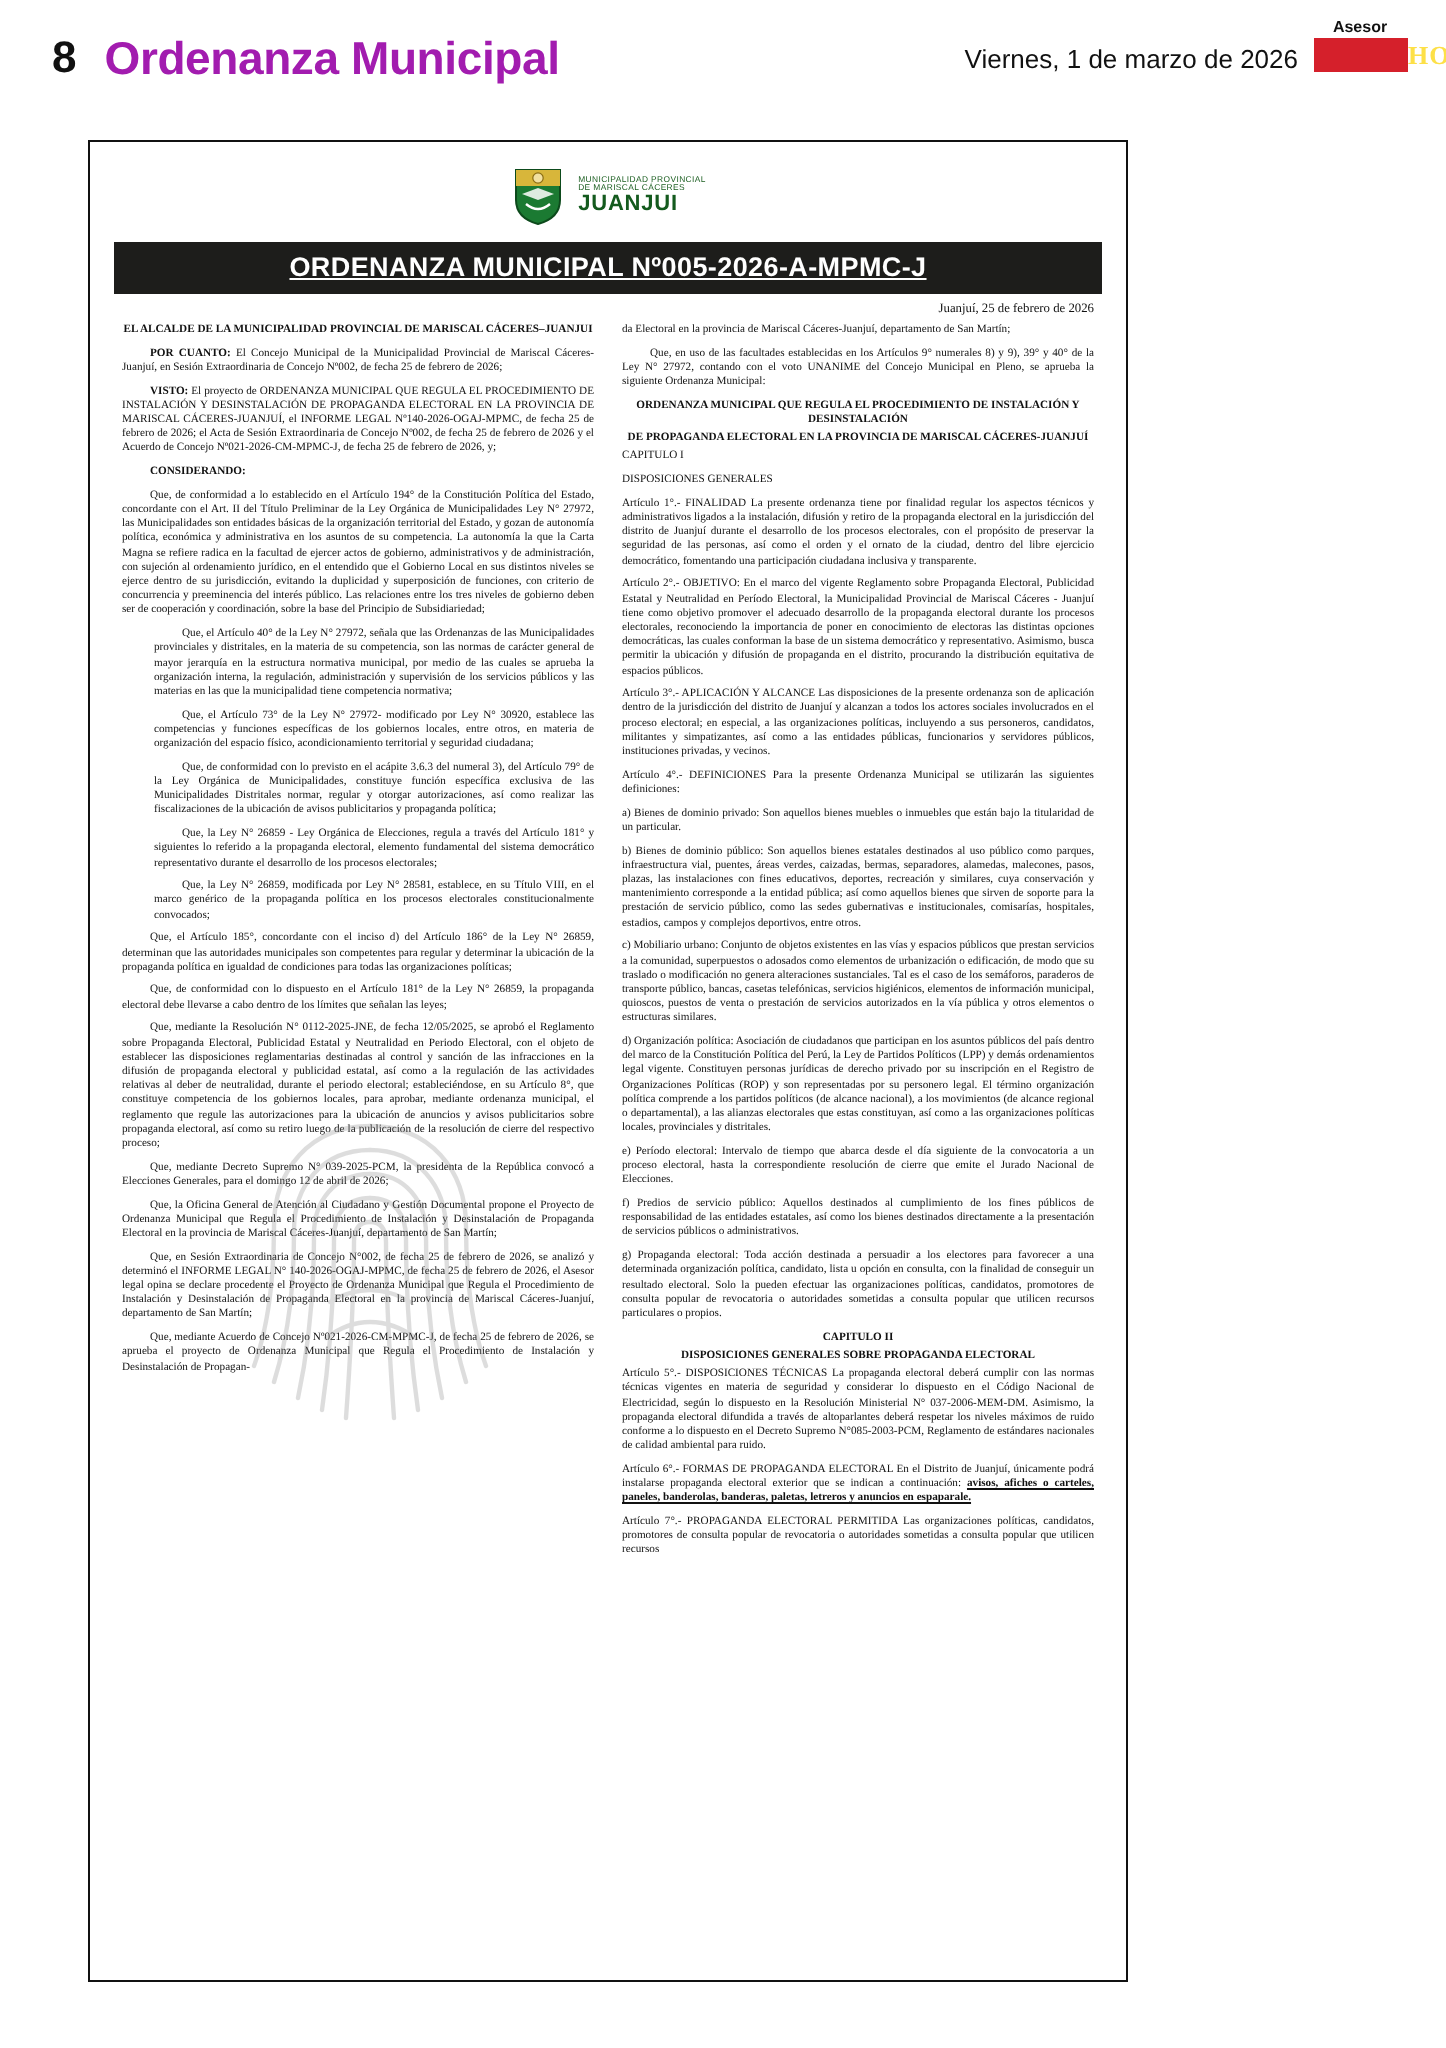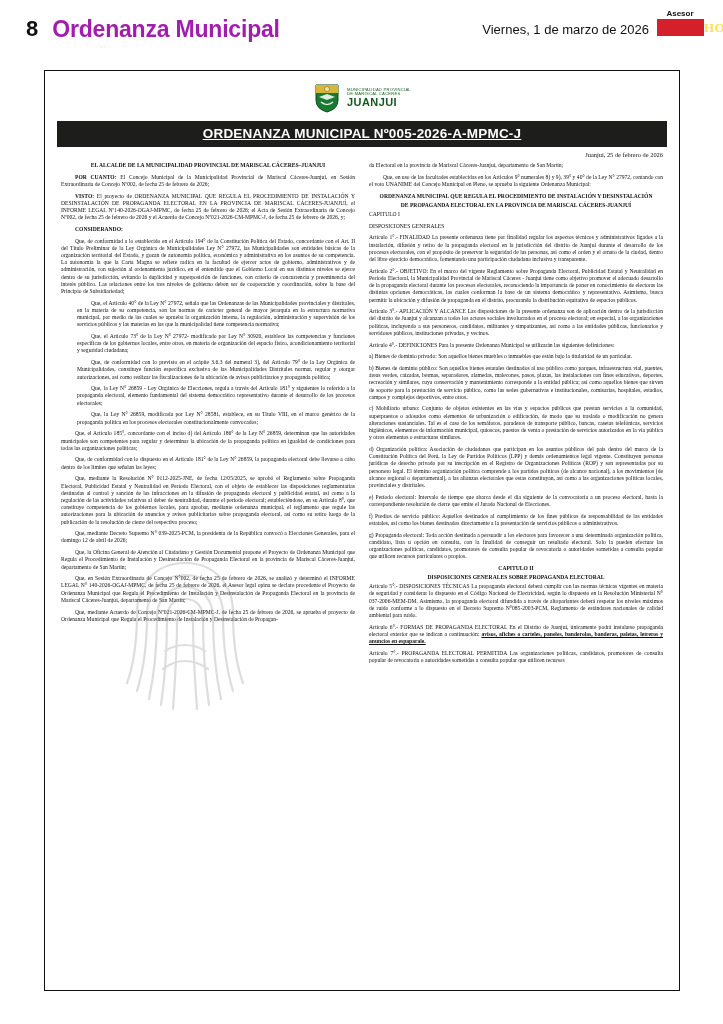--- a/index.html
+++ b/index.html
@@ -74,21 +74,21 @@
     line-height: 17px;
     letter-spacing: 0.5px;
     padding-left: 47px;
   }
 
   
   .doc {
     position: absolute;
     left: 44px;
     top: 70px;
-    width: 636px;
+    width: 520px;
     height: 921px;
     border: 1px solid #111;
     background: #fff;
   }
   .doc-inner {
     padding: 8px 10px 0 10px;
     height: 100%;
     display: flex;
     flex-direction: column;
   }

